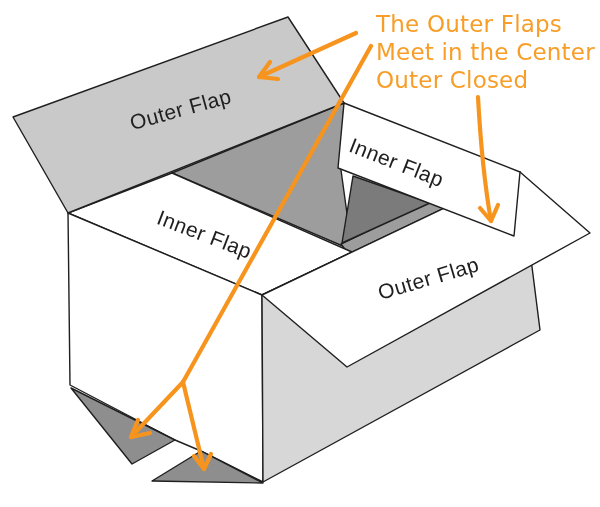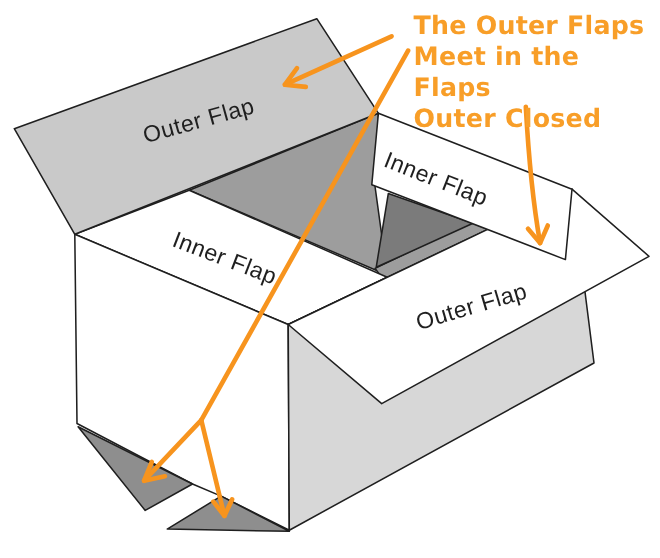--- a/index.html
+++ b/index.html
@@ -42,21 +42,21 @@
   .annotation {
     position: absolute;
     left: 376px;
     top: 10px;
     width: 220px;
     color: #F89E28;
     font-family: "DejaVu Sans", "Liberation Sans", sans-serif;
     font-size: 23px;
     line-height: 28px;
     letter-spacing: 0.2px;
-    font-weight: 700;
+    font-weight: 400;
   }
 </style>
 </head>
 <body>
 
 <div class="canvas">
 
   <svg class="diagram-svg" viewBox="0 0 600 507">
 
     <polygon class="box-shape" points="172,173 344,103 341,170 352,250" fill="#9d9d9d"></polygon>
@@ -95,17 +95,17 @@
       <path d="M 183,382 L 204,469"></path>
       <polyline points="211,454 204,469 194,456"></polyline>
 
       <path d="M 478,97 Q 482,170 491,221"></path>
       <polyline points="498,205 491,221 480,208"></polyline>
     </g>
   </svg>
 
   <div class="annotation">
     <div>The Outer Flaps</div>
-    <div>Meet in the Flaps</div>
+    <div>Meet in the Center</div>
     <div>Outer Closed</div>
   </div>
 
 </div>
 
 </body></html>

